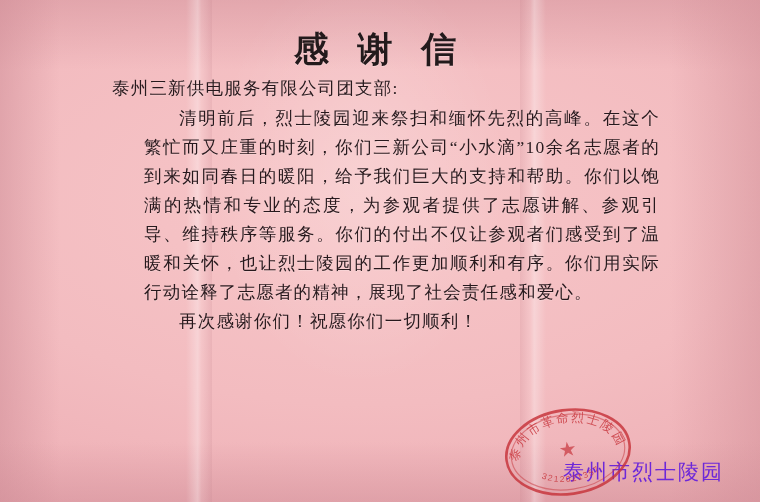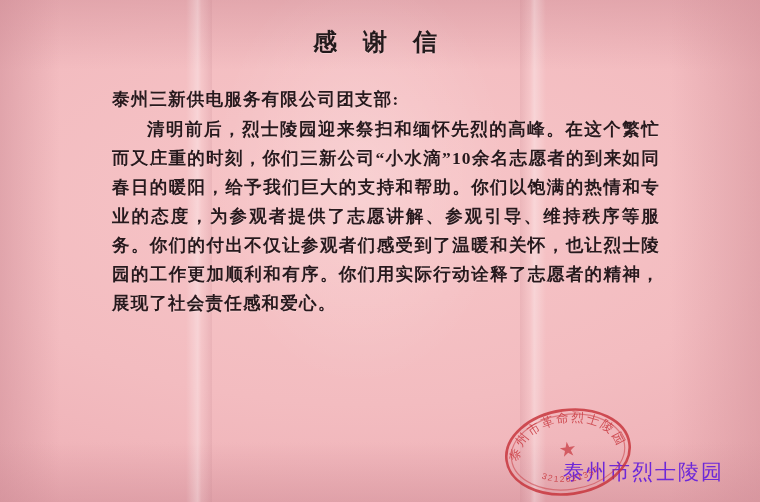--- a/index.html
+++ b/index.html
@@ -55,42 +55,41 @@
   }
   #crease-left  { left: 186px; }
   #crease-right { left: 520px; transform: scaleX(-1); }
 
   .doc-title {
     position: absolute;
     top: 26px;
     left: 0;
     width: 100%;
     text-align: center;
-    font-size: 24px;
+    font-size: 35px;
     font-weight: bold;
     letter-spacing: 10px;
     color: #231a1c;
     text-shadow: 0 1px 0 rgba(255,255,255,0.25);
   }
 
   .body-text {
     position: absolute;
     left: 112px;
-    top: 85px;
+    top: 74px;
     width: 548px;
     color: #27191d;
     font-size: 17.5px;
     line-height: 29px;
     letter-spacing: 1.2px;
     text-align: justify;
     text-shadow: 0 1px 0 rgba(255,255,255,0.18);
-    font-weight: bold;
   }
   .para { margin: 0 0 0 0; }
-  .para.indent { text-indent: 2em; }
+  .para.indent { text-indent: 2em; margin-left: 32px; }
   .salutation { margin-bottom: 1px; }
 
   .signature-block {
     position: absolute;
     right: 36px;
     bottom: 14px;
     text-align: right;
     color: #6d28d9;
     font-size: 21px;
     line-height: 31px;
@@ -129,20 +128,21 @@
   <div class="paper-shade-bottom"></div>
   <div class="fold-crease" id="crease-left"></div>
   <div class="fold-crease" id="crease-right"></div>
   <div class="glare"></div>
 
   <div class="doc-title">感 谢 信</div>
 
   <div class="body-text">
     <p class="para salutation">泰州三新供电服务有限公司团支部:</p>
     <p class="para indent">清明前后，烈士陵园迎来祭扫和缅怀先烈的高峰。在这个繁忙而又庄重的时刻，你们三新公司“小水滴”10余名志愿者的到来如同春日的暖阳，给予我们巨大的支持和帮助。你们以饱满的热情和专业的态度，为参观者提供了志愿讲解、参观引导、维持秩序等服务。你们的付出不仅让参观者们感受到了温暖和关怀，也让烈士陵园的工作更加顺利和有序。你们用实际行动诠释了志愿者的精神，展现了社会责任感和爱心。</p>
+    <p class="para indent">再次感谢你们！祝愿你们一切顺利！</p>
   </div>
 
   <div class="signature-block">
     <div>泰州市烈士陵园</div>
   </div>
 
   <div class="seal">
     <svg width="140" height="96" viewBox="0 0 140 96">
       <g transform="translate(70,48) rotate(-8)" fill="none" stroke="#c7333a" stroke-width="2.6" opacity="0.82">
         <ellipse cx="0" cy="0" rx="62" ry="42"></ellipse>

